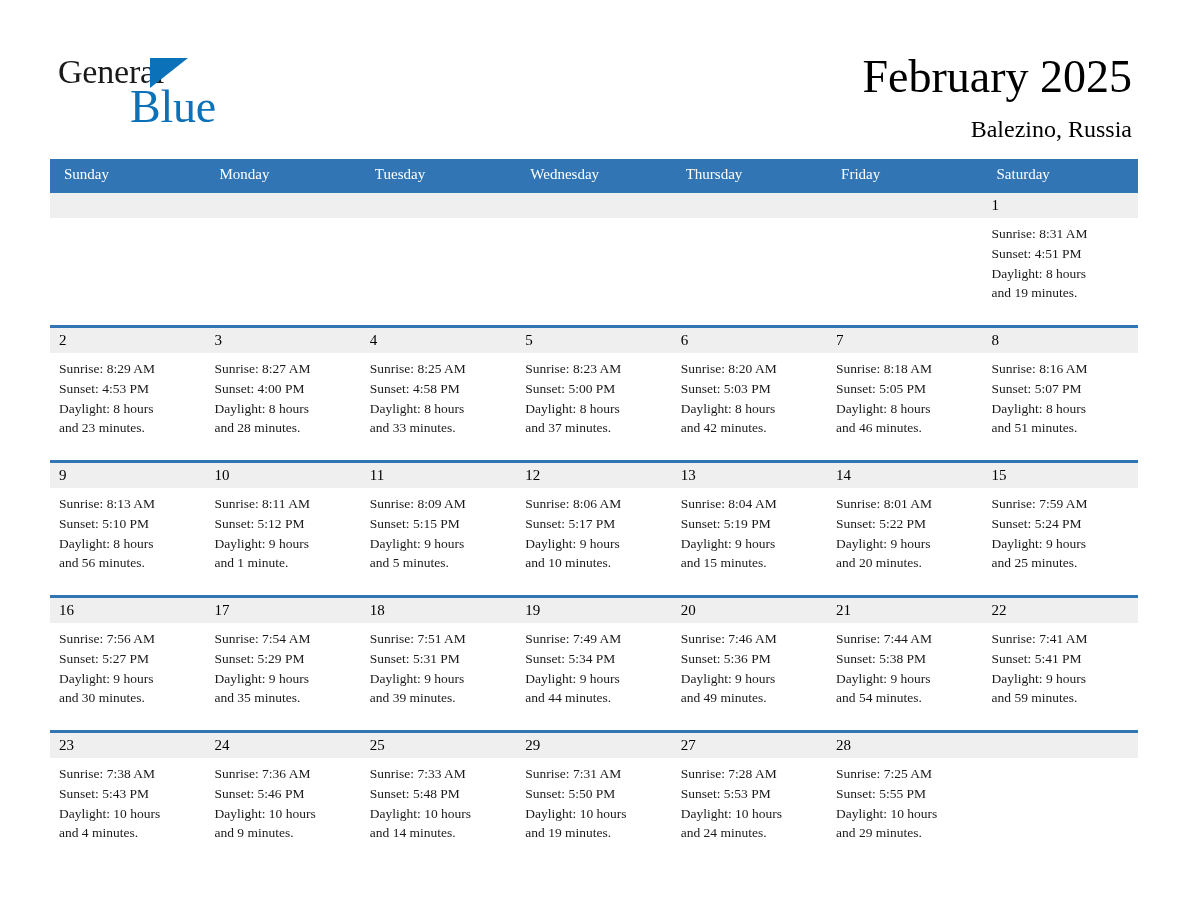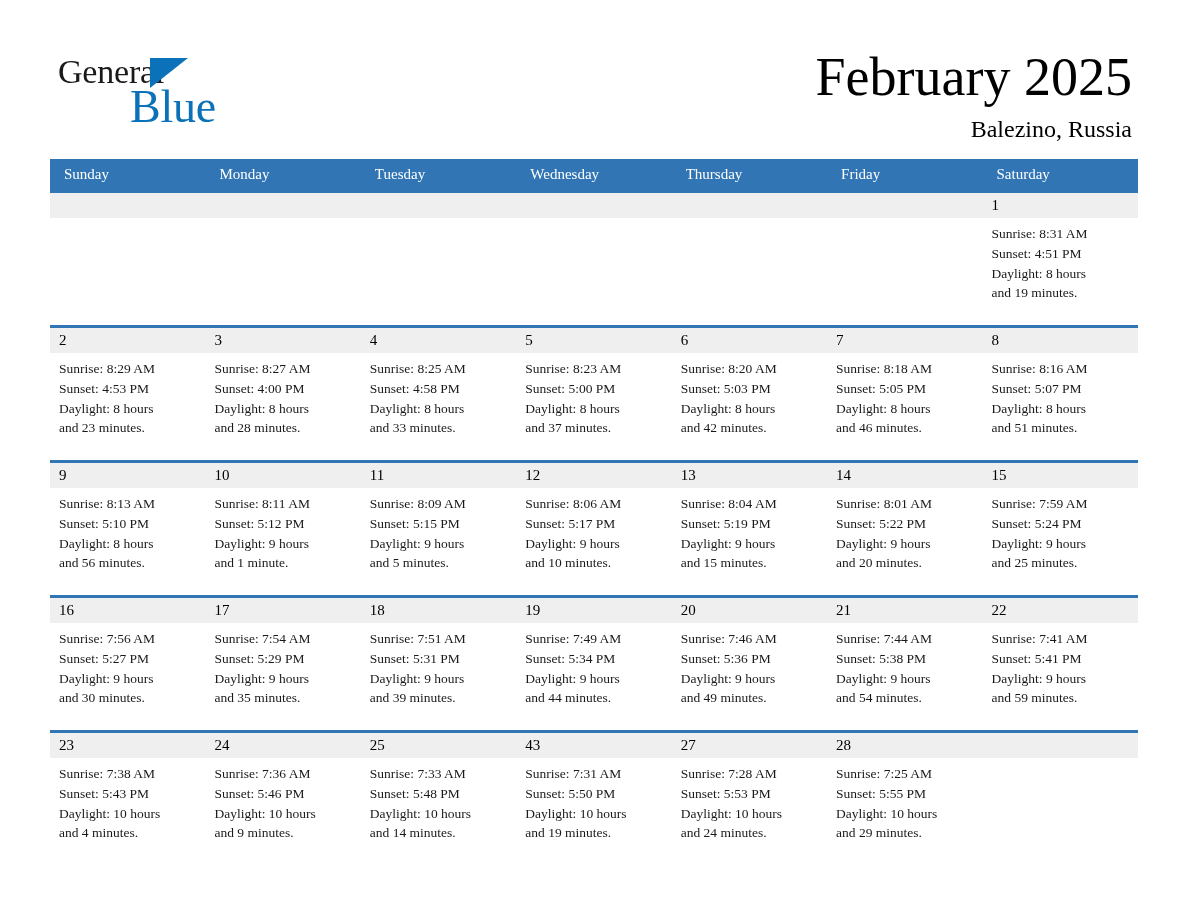--- a/index.html
+++ b/index.html
@@ -63,21 +63,21 @@
     line-height: 40px;
     white-space: nowrap;
   }
   .title-block {
     position: absolute;
     right: 56px;
     top: 50px;
     text-align: right;
   }
   .cal-title {
-    font-size: 54px;
+    font-size: 46px;
     line-height: 54px;
     color: #000000;
     white-space: nowrap;
   }
   .cal-subtitle {
     font-size: 24px;
     line-height: 30px;
     color: #000000;
     margin-top: 10px;
     white-space: nowrap;
@@ -483,21 +483,21 @@
               <div class="cell-body">
                 <div>Sunrise: 7:33 AM</div>
                 <div>Sunset: 5:48 PM</div>
                 <div>Daylight: 10 hours</div>
                 <div>and 14 minutes.</div>
               </div>
             </div>
           </td>
           <td>
             <div class="cell-inner">
-              <div class="daynum-band">43</div>
+              <div class="daynum-band">29</div>
               <div class="cell-body">
                 <div>Sunrise: 7:31 AM</div>
                 <div>Sunset: 5:50 PM</div>
                 <div>Daylight: 10 hours</div>
                 <div>and 19 minutes.</div>
               </div>
             </div>
           </td>
           <td>
             <div class="cell-inner">

